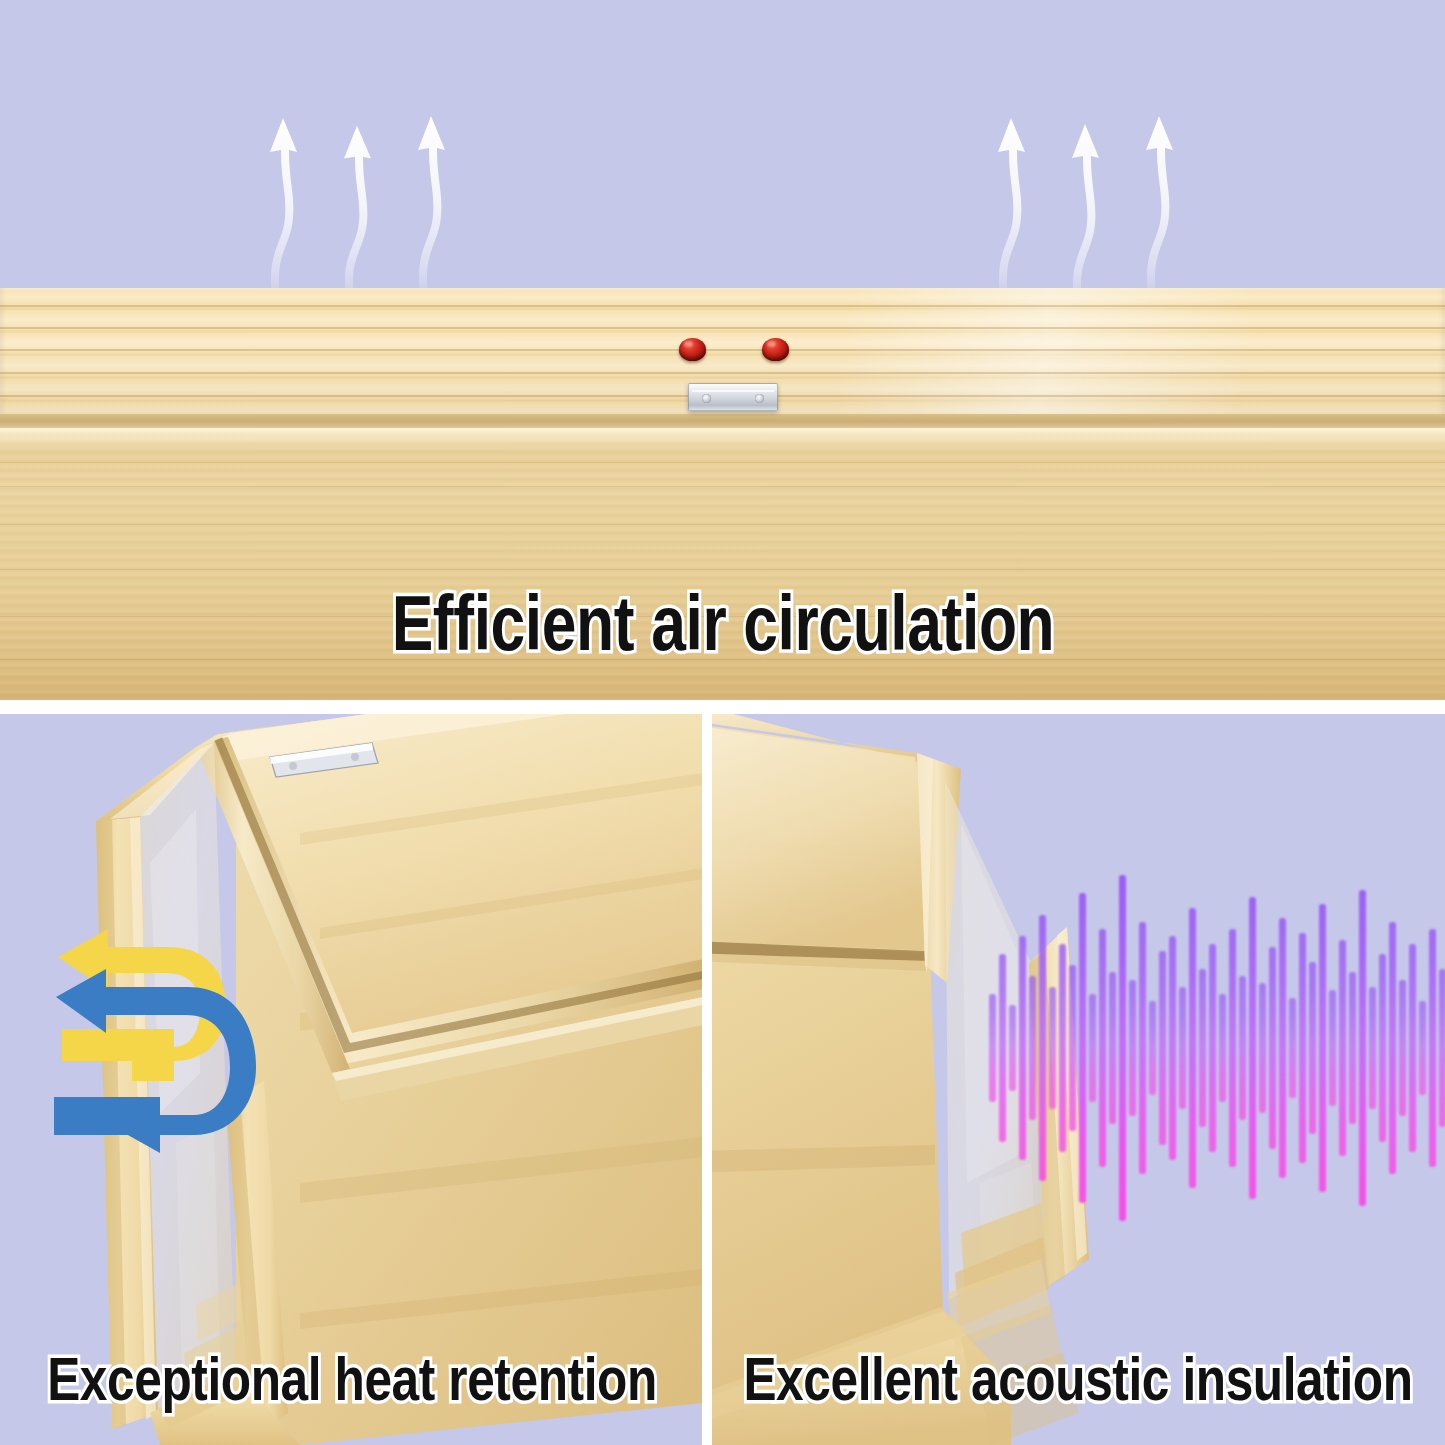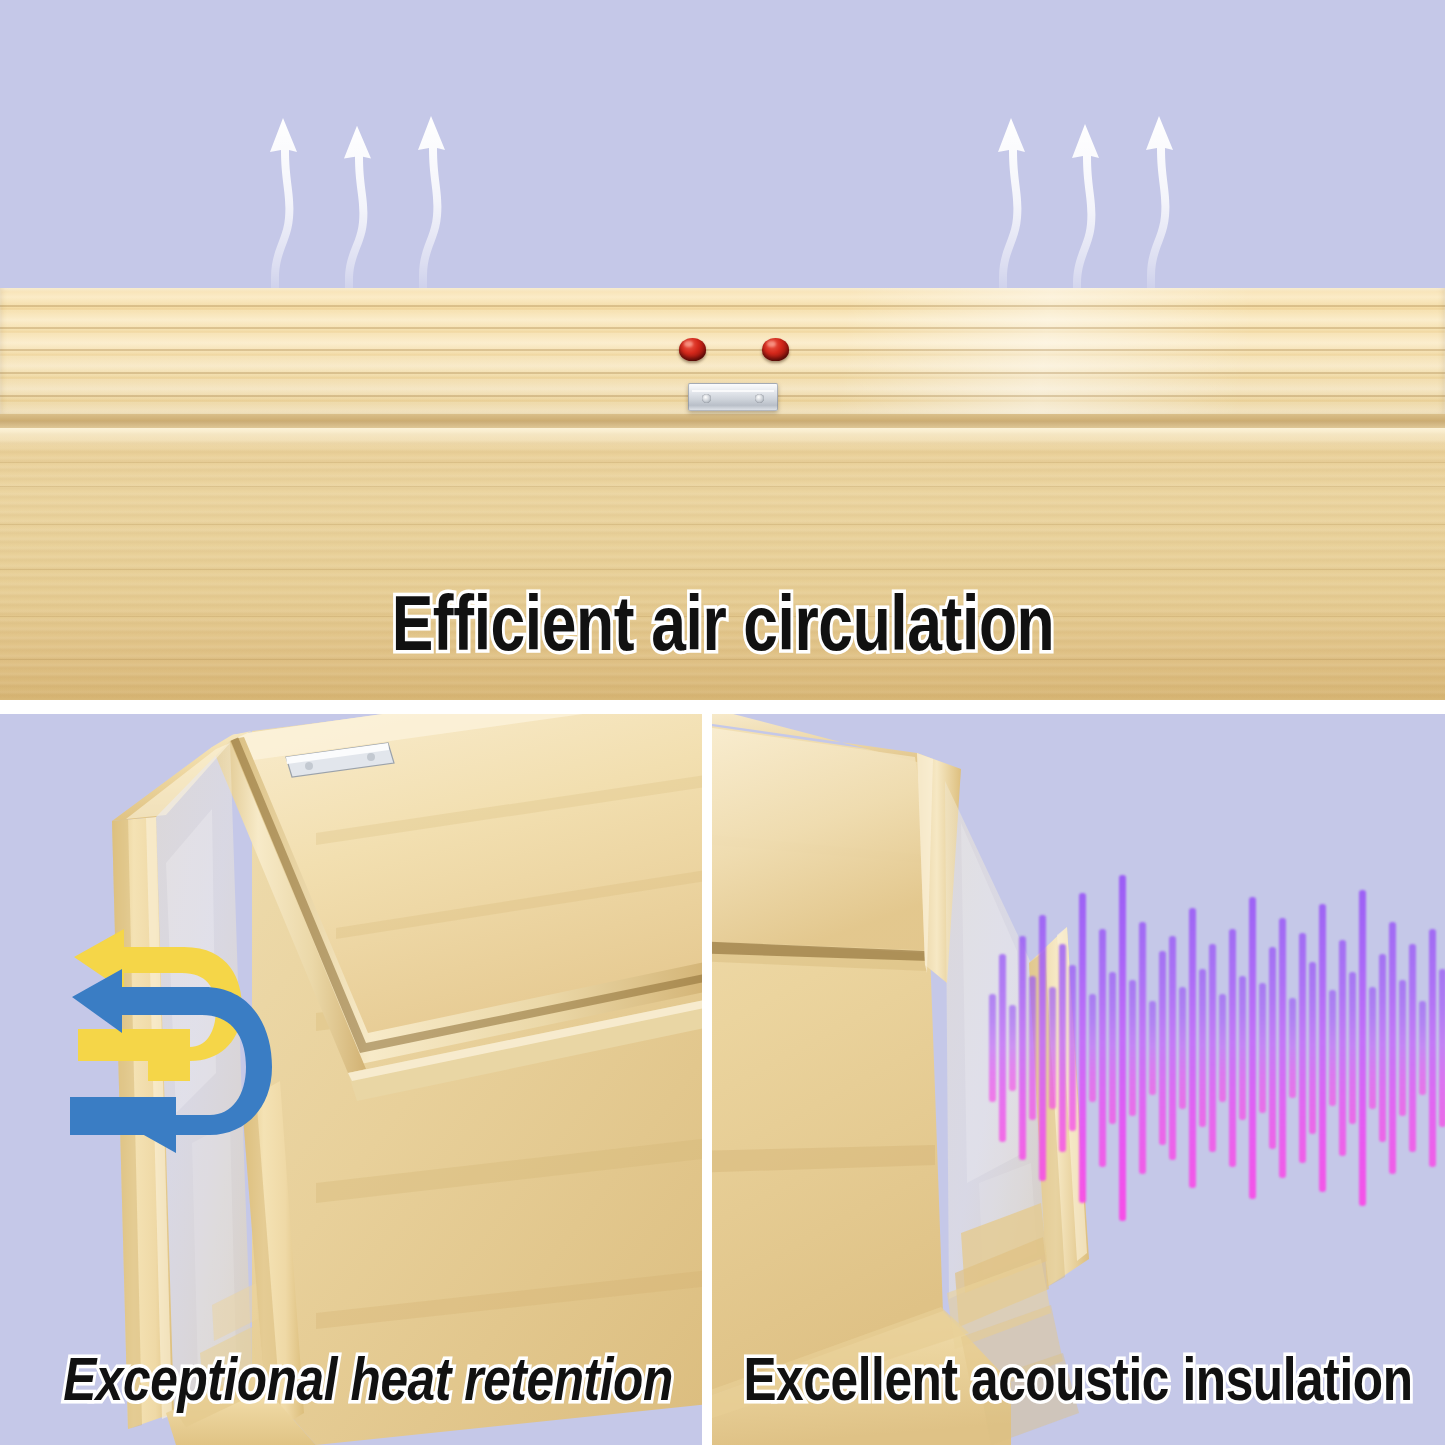--- a/index.html
+++ b/index.html
@@ -109,21 +109,21 @@
   }
   .bracket .hiline{
     position:absolute; left:3%; right:3%; top:24%; height:2px; background:rgba(255,255,255,.75);
   }
 
   
   .divider{ position:absolute; background:#FFFFFF; z-index:55; }
 
   
   .bottom-panel{ position:absolute; top:713px; height:732px; overflow:hidden; background:#C5C8E8; }
-  #panel-left { left:16px;   width:703px;font-style:italic; }
+  #panel-left { left:0px;   width:703px; }
   #panel-right{ left:711px; width:734px; }
 
   .cab-svg{ position:absolute; left:0; top:0; width:100%; height:100%; }
 
   
   #flow-arrows{ position:absolute; left:48px; top:208px; width:240px; height:250px; z-index:30; }
   #flow-arrows svg{ width:100%; height:100%; }
 
   
   #soundwave{ position:absolute; left:278px; top:155px; width:470px; height:360px; z-index:30;

